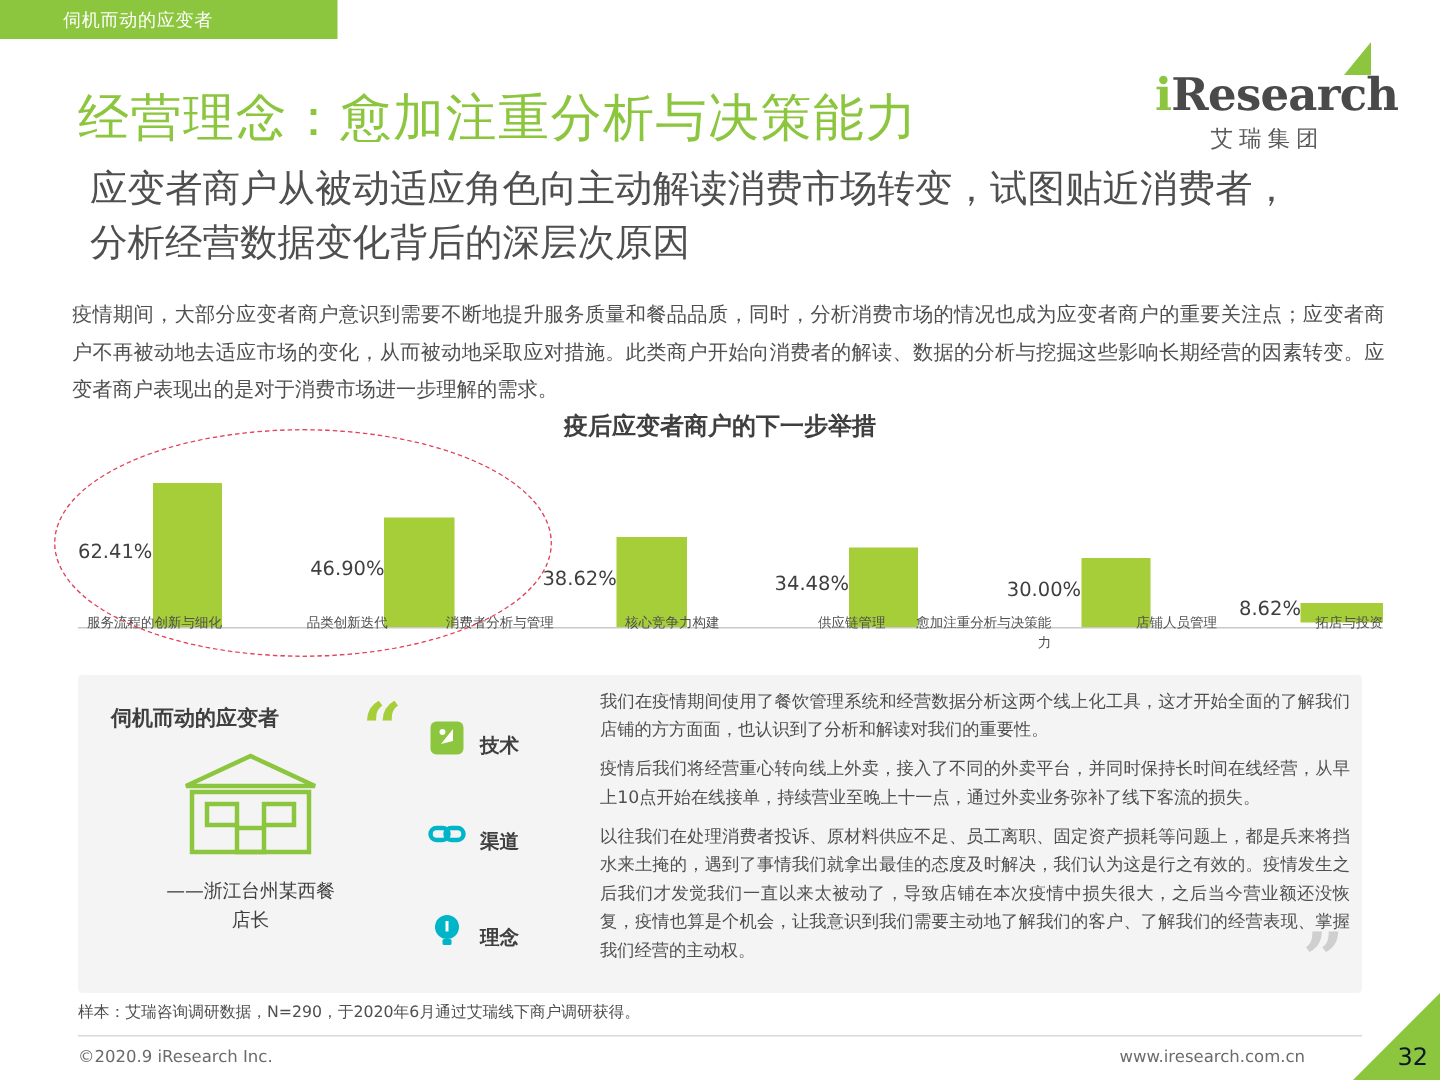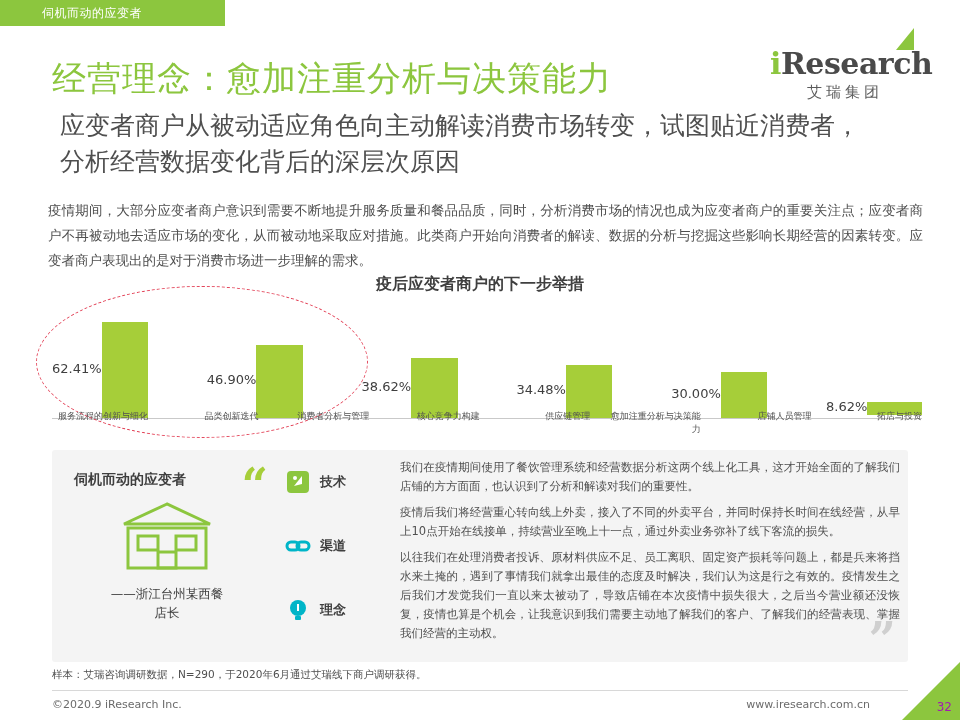--- a/index.html
+++ b/index.html
@@ -108,21 +108,21 @@
   }
   .shop-icon { margin-top: 10px; }
   .panel-left .pl-credit {
     margin-top: 8px; font-size: 12.5px; color: #3f3f3f; line-height: 19px;
   }
 
   .cats {
     position: absolute; left: 232px; top: 8px; width: 110px; height: 200px;
   }
   .cat {
-    display: flex; align-items: center; height: 48px; margin-bottom: 16px;
+    display: flex; align-items: flex-end; height: 48px; margin-bottom: 16px;
   }
   .cat .cat-ico {
     width: 28px; height: 28px; margin-right: 8px; display: flex;
     align-items: center; justify-content: center;
   }
   .cat .cat-name { font-size: 13px; color: #3f3f3f; font-weight: bold; }
 
   .quotes {
     position: absolute; left: 348px; top: 8px; width: 500px; height: 196px;
   }
@@ -146,21 +146,21 @@
   }
   .siteurl {
     position: absolute; right: 90px; top: 698px; font-size: 11px; color: #6b6b6b;
   }
   .corner {
     position: absolute; right: 0; bottom: 0; width: 0; height: 0;
     border-right: 58px solid #8cc63e;
     border-top: 58px solid transparent;
   }
   .pagenum {
-    position: absolute; right: 8px; bottom: 6px; font-size: 12px; color: #a21caf; margin-left: 36px;
+    position: absolute; right: 8px; bottom: 6px; font-size: 16px; color: #0f172a; margin-left: 36px;
   }
 </style>
 </head>
 <body>
 
 <div class="page">
 
   <div class="topbar">
     <div class="tag-text">伺机而动的应变者</div>
   </div>

